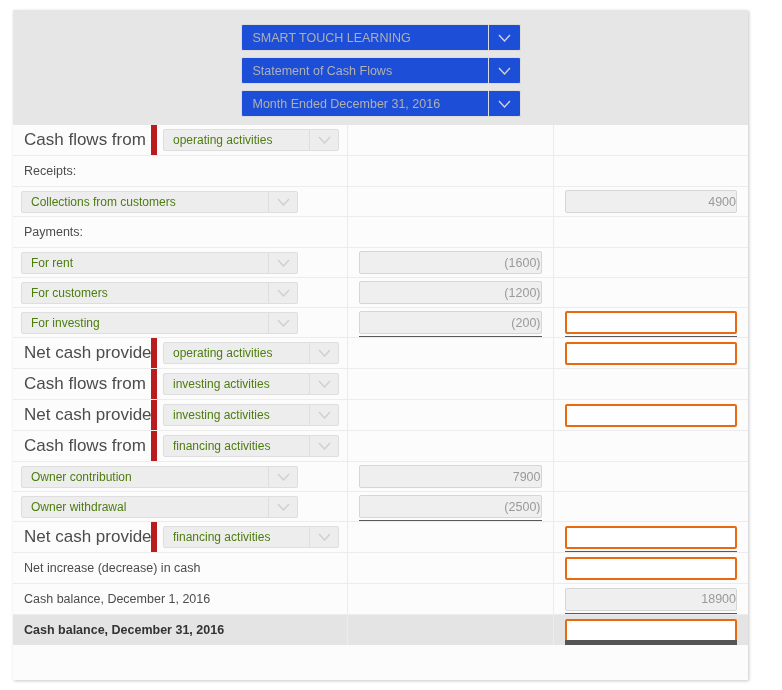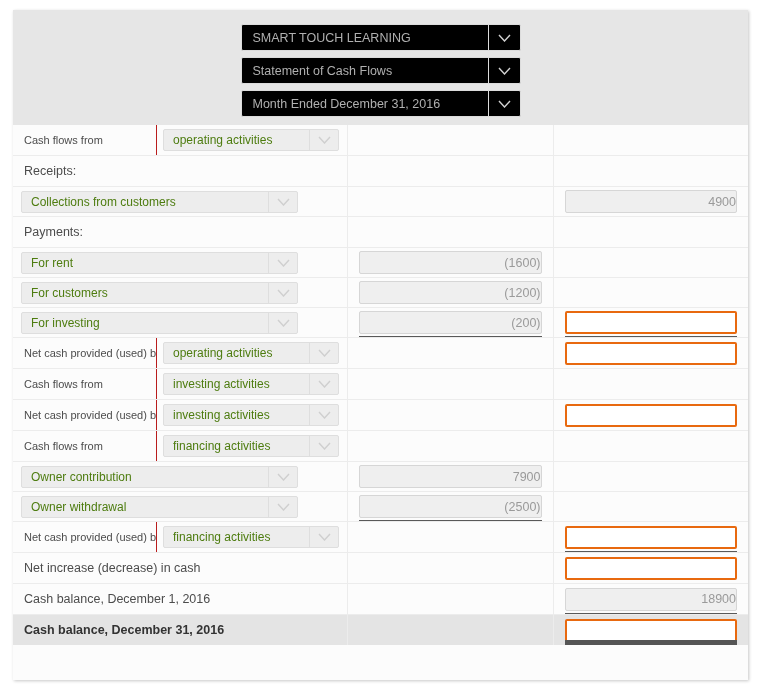--- a/index.html
+++ b/index.html
@@ -29,21 +29,21 @@
   }
   .title-row {
     display: flex;
     justify-content: center;
     margin-bottom: 6px;
   }
   .title-select {
     width: 280px;
     height: 27px;
     display: flex;
-    background: #000000;
+    background: #1d4ed8;
     border: 1px solid #dcdcdc;
     border-radius: 2px;
     gap: 20px;
   }
   .title-select .sel-text {
     flex: 1;
     display: flex;
     align-items: center;
     padding-left: 11px;
     font-size: 12.5px;
@@ -97,24 +97,24 @@
 
   
   .split {
     display: flex;
     height: 30px;
     align-items: center;
   }
   .split .split-txt {
     width: 144px;
     flex: none;
-    font-size: 11px;
+    font-size: 17px;
     color: #4c4c4c;
     padding-left: 11px;
-    border-right: 1px solid #b91c1c;
+    border-right: 6px solid #b91c1c;
     height: 30px;
     line-height: 30px;
     white-space: nowrap;
     overflow: hidden;
   }
   .split .dd-wrap {
     padding-left: 6px;
   }
 
   

